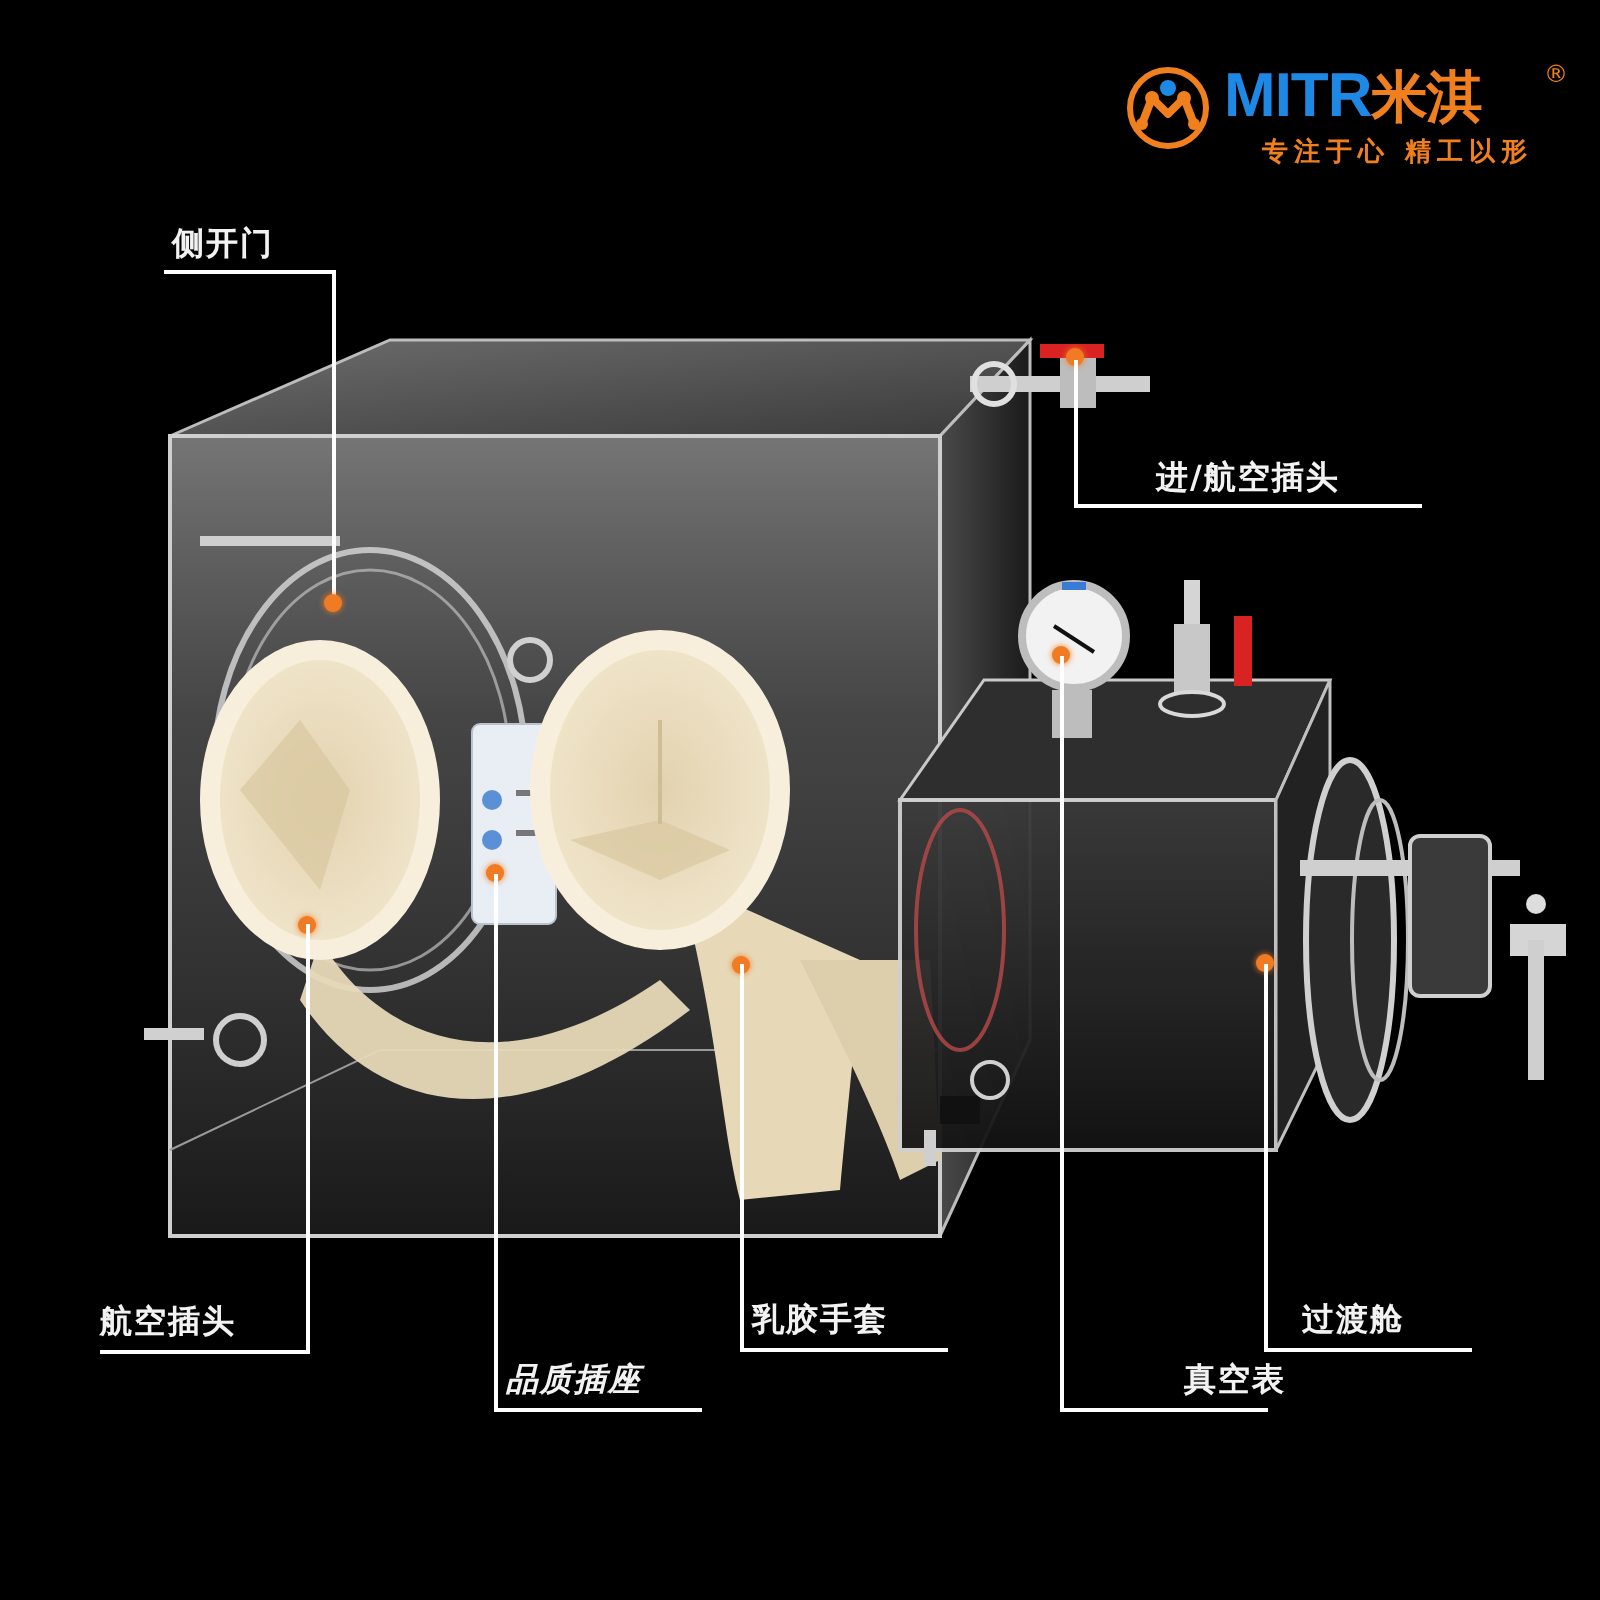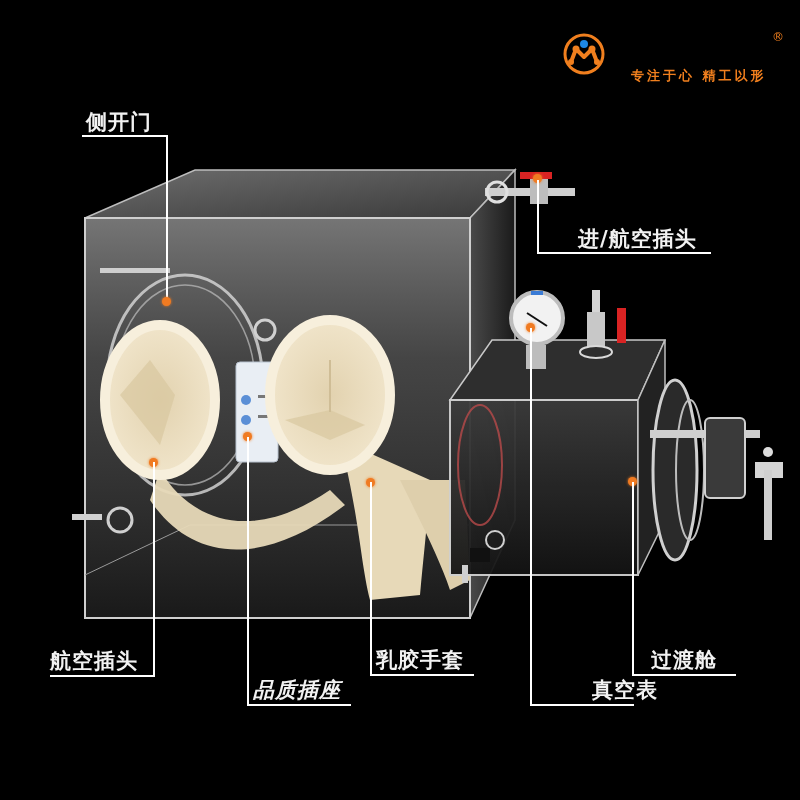--- a/index.html
+++ b/index.html
@@ -12,21 +12,21 @@
   .logo-word { position:absolute; left:50px; top:0px; font-family:"Liberation Sans", sans-serif; font-weight:bold; font-size:31px; letter-spacing:-0.5px; line-height:36px; }
   .logo-word .latin { color:#1e88e5; }
   .logo-word .cn { color:#f07f1e; font-size:28px; }
   .logo-reg { position:absolute; left:210px; top:0px; color:#f07f1e; font-size:12px; }
   .logo-slogan { position:absolute; left:57px; top:37px; color:#f07f1e; font-size:13px; font-weight:bold; letter-spacing:3px; white-space:nowrap;margin-left:12px; }
 
   
   .product { left:0; top:0; width:800px; height:800px; }
 
   
-  .label { position:absolute; font-size:21px; font-weight:bold; color:#f2f2f2; white-space:nowrap; letter-spacing:1px; line-height:24px; }
+  .label { position:absolute; font-size:16px; font-weight:bold; color:#f2f2f2; white-space:nowrap; letter-spacing:1px; line-height:24px; }
   .line { position:absolute; background:#fff; }
   .dot { position:absolute; width:9px; height:9px; border-radius:50%; background:#f07b22; box-shadow:0 0 3px #f07b22; }
 </style>
 </head>
 <body>
 
 <svg class="abs product" viewBox="0 0 800 800" xmlns="http://www.w3.org/2000/svg">
   <defs>
     <linearGradient id="glassFront" x1="0" y1="0" x2="0" y2="1">
       <stop offset="0" stop-color="#8a8a8a" stop-opacity="0.85"></stop>
@@ -123,20 +123,23 @@
 <div class="abs logo">
   <svg class="logo-mark" viewBox="0 0 44 44">
     <circle cx="22" cy="22" r="19" fill="none" stroke="#f07f1e" stroke-width="3"></circle>
     <circle cx="22" cy="12" r="4" fill="#1e88e5"></circle>
     <path d="M9,30 L14,17 L22,25 L30,17 L35,30" fill="none" stroke="#f07f1e" stroke-width="4" stroke-linejoin="round" stroke-linecap="round"></path>
     <circle cx="14" cy="17" r="3.5" fill="#f07f1e"></circle>
     <circle cx="30" cy="17" r="3.5" fill="#f07f1e"></circle>
     <circle cx="9" cy="30" r="3" fill="#f07f1e"></circle>
     <circle cx="35" cy="30" r="3" fill="#f07f1e"></circle>
   </svg>
+  <div class="logo-word">
+    <span class="latin">MITR</span><span class="cn">米淇</span>
+  </div>
   <span class="logo-reg">®</span>
   <div class="logo-slogan">专注于心  精工以形</div>
 </div>
 
 <div>
   <span class="label" style="left:86px;top:110px;">侧开门</span>
   <div class="line" style="left:82px;top:135px;width:85px;height:1.5px;"></div>
   <div class="line" style="left:166px;top:135px;width:1.5px;height:165px;"></div>
   <div class="dot" style="left:162px;top:297px;"></div>
 </div>

